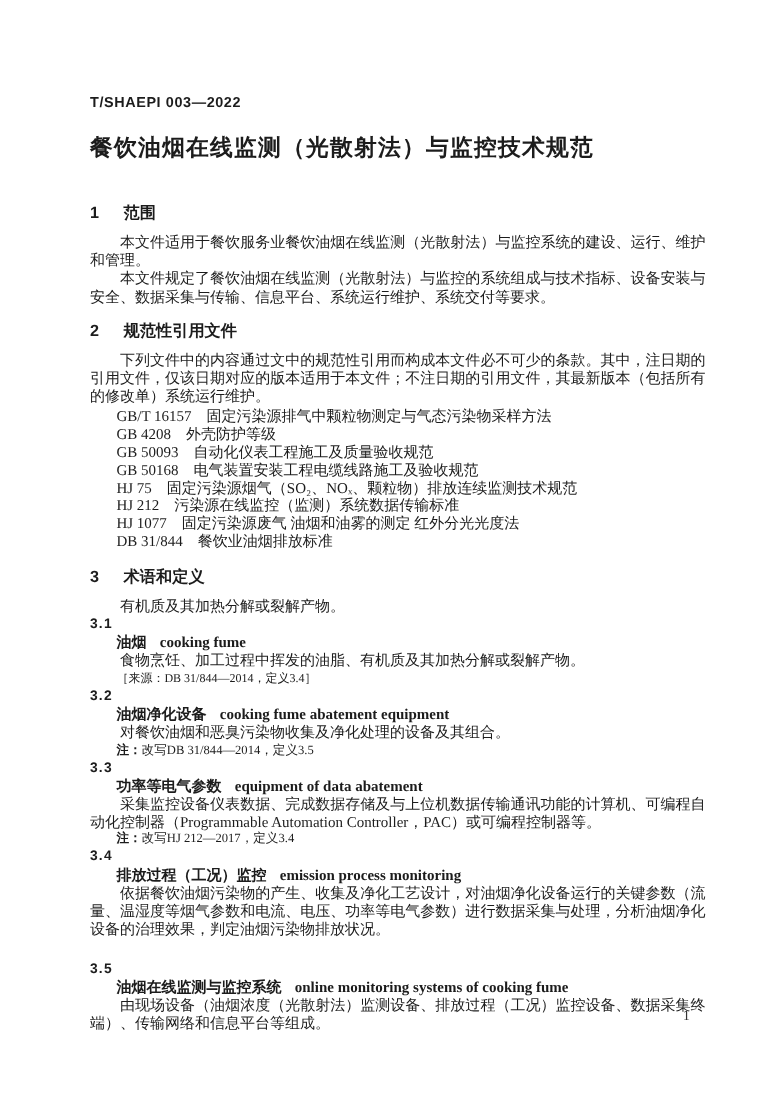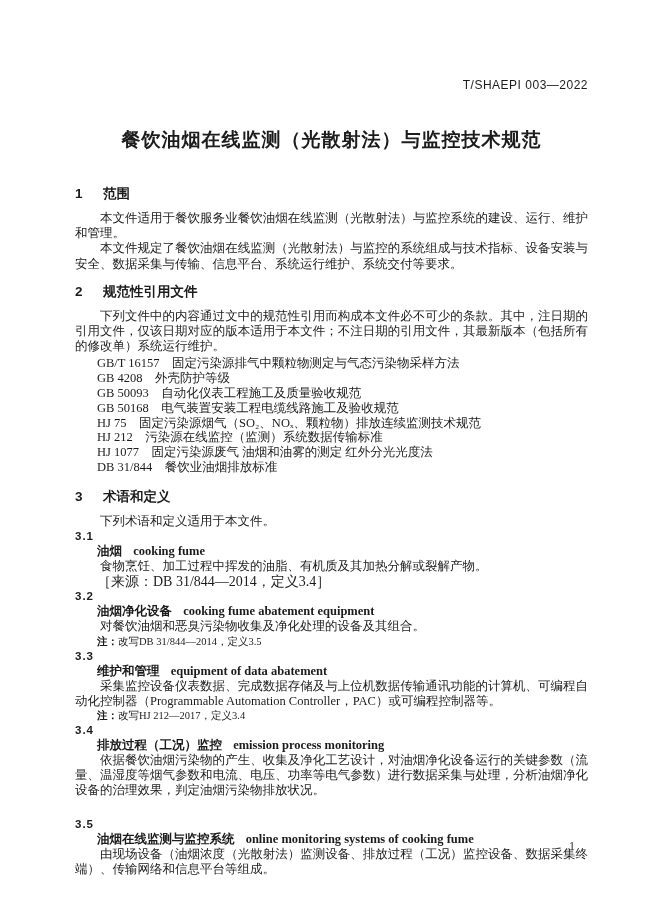--- a/index.html
+++ b/index.html
@@ -14,35 +14,34 @@
     overflow: hidden;
     box-sizing: border-box;
   }
   .content {
     position: absolute;
     left: 75px;
     top: 78px;
     width: 513px;
   }
   .doc-code {
-    text-align: right;
     font-family: "Liberation Sans", "DejaVu Sans", sans-serif;
-    font-weight: normal;
+    font-weight: bold;
     font-size: 12px;
     line-height: 14px;
     letter-spacing: 0.5px;
   }
   .doc-title {
-    text-align: center;
-    font-family: Liberation Sans, sans-serif;
+    text-align: left;
+    font-family: Liberation Mono, monospace;
     font-weight: bold;
     font-size: 19px;
     line-height: 24px;
     letter-spacing: 1px;
-    margin-top: 36px;
+    margin-top: 20px;
   }
   .sec-h {
     display: flex;
     font-family: "Liberation Sans", "DejaVu Sans", sans-serif;
     font-weight: bold;
     font-size: 13.5px;
     line-height: 16px;
   }
   .sec-h .sec-num { width: 28px; flex: 0 0 28px; }
   .sec-h1 { margin-top: 34px; }
@@ -81,21 +80,21 @@
   .term-title .en { font-family: "Liberation Serif", "DejaVu Serif", serif; margin-left: 8px; }
   .term-def {
     margin: 0;
     font-size: 12.5px;
     line-height: 15.2px;
     text-indent: 2em;
     text-align: justify;
   }
   .term-source {
     margin: 0 0 0 22px;
-    font-size: 14px;
+    font-size: 10px;
     line-height: 15.2px;
   }
   .term-note {
     margin: 0 0 0 22px;
     font-size: 10.5px;
     line-height: 14px;
   }
   .term-note .note-label { font-weight: bold; }
   .spaced { margin-top: 18px; }
   .page-number {
@@ -142,21 +141,21 @@
         <li>HJ 1077　固定污染源废气 油烟和油雾的测定 红外分光光度法</li>
         <li>DB 31/844　餐饮业油烟排放标准</li>
       </ul>
     </div>
 
     <div class="sec-h sec-h3">
       <span class="sec-num">3</span>
       <span>术语和定义</span>
     </div>
     <div class="par-group">
-      <p class="body-par">下列术语和定义适用于本文件。</p>
+      <p class="body-par">有机质及其加热分解或裂解产物。</p>
 
       <div class="term-block">
         <div class="clause-num">3.1</div>
         <div class="term-title">
           <span class="cn">油烟</span>
           <span class="en">cooking fume</span>
         </div>
         <p class="term-def">食物烹饪、加工过程中挥发的油脂、有机质及其加热分解或裂解产物。</p>
         <p class="term-source">［来源：DB 31/844—2014，定义3.4］</p>
       </div>
@@ -167,21 +166,21 @@
           <span class="cn">油烟净化设备</span>
           <span class="en">cooking fume abatement equipment</span>
         </div>
         <p class="term-def">对餐饮油烟和恶臭污染物收集及净化处理的设备及其组合。</p>
         <p class="term-note"><span class="note-label">注：</span><span>改写DB 31/844—2014，定义3.5</span></p>
       </div>
 
       <div class="term-block">
         <div class="clause-num">3.3</div>
         <div class="term-title">
-          <span class="cn">维护和管理</span>
+          <span class="cn">功率等电气参数</span>
           <span class="en">equipment of data abatement</span>
         </div>
         <p class="term-def">采集监控设备仪表数据、完成数据存储及与上位机数据传输通讯功能的计算机、可编程自动化控制器（Programmable Automation Controller，PAC）或可编程控制器等。</p>
         <p class="term-note"><span class="note-label">注：</span><span>改写HJ 212—2017，定义3.4</span></p>
       </div>
 
       <div class="term-block">
         <div class="clause-num">3.4</div>
         <div class="term-title">
           <span class="cn">排放过程（工况）监控</span>

